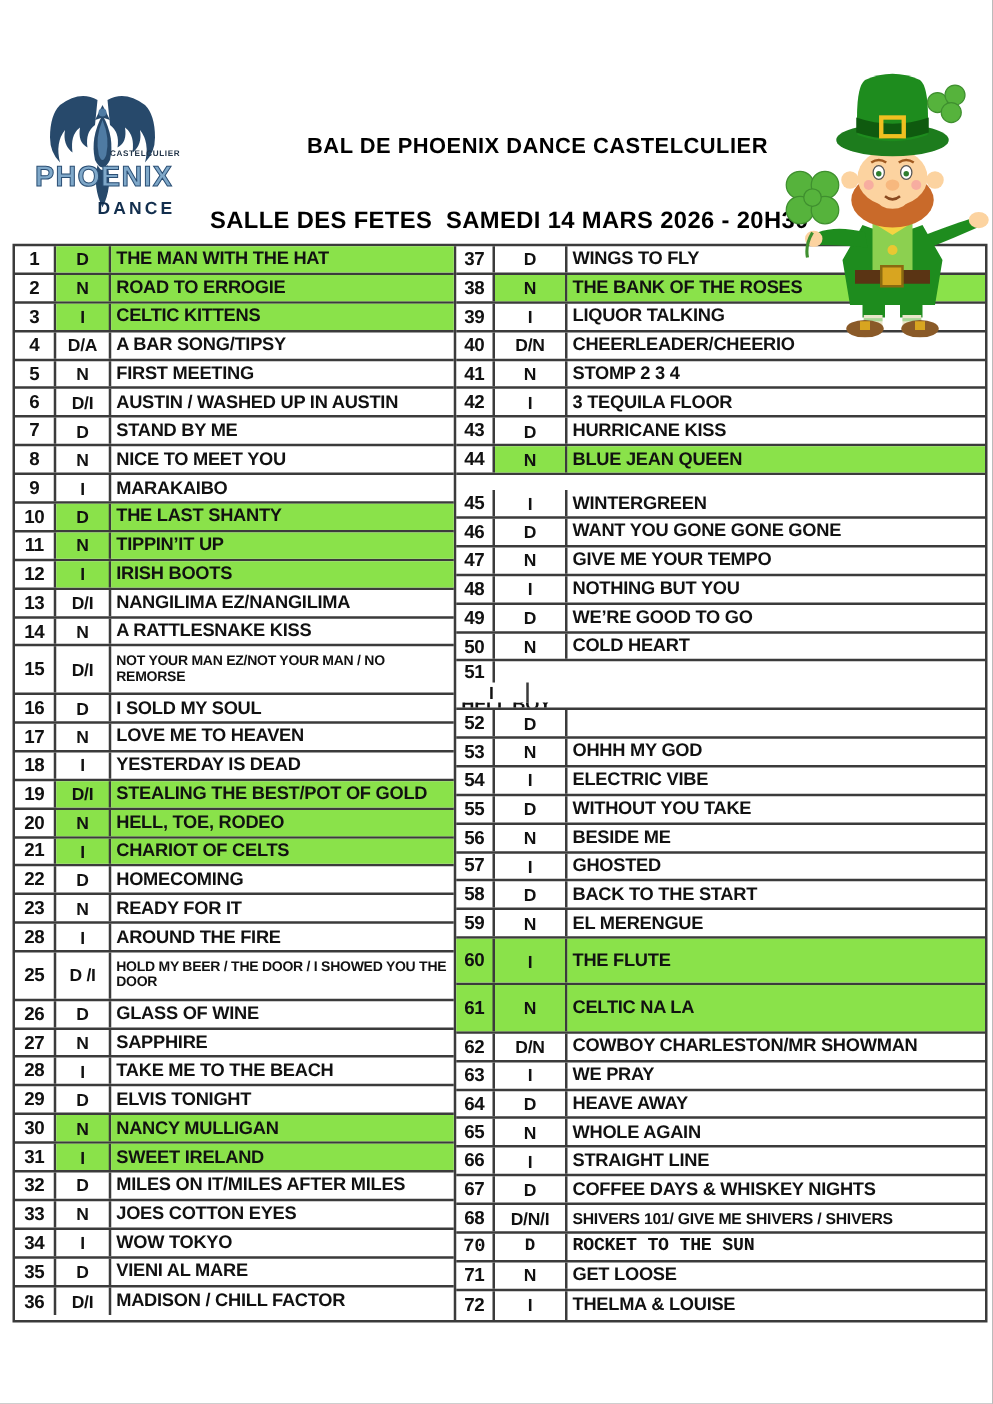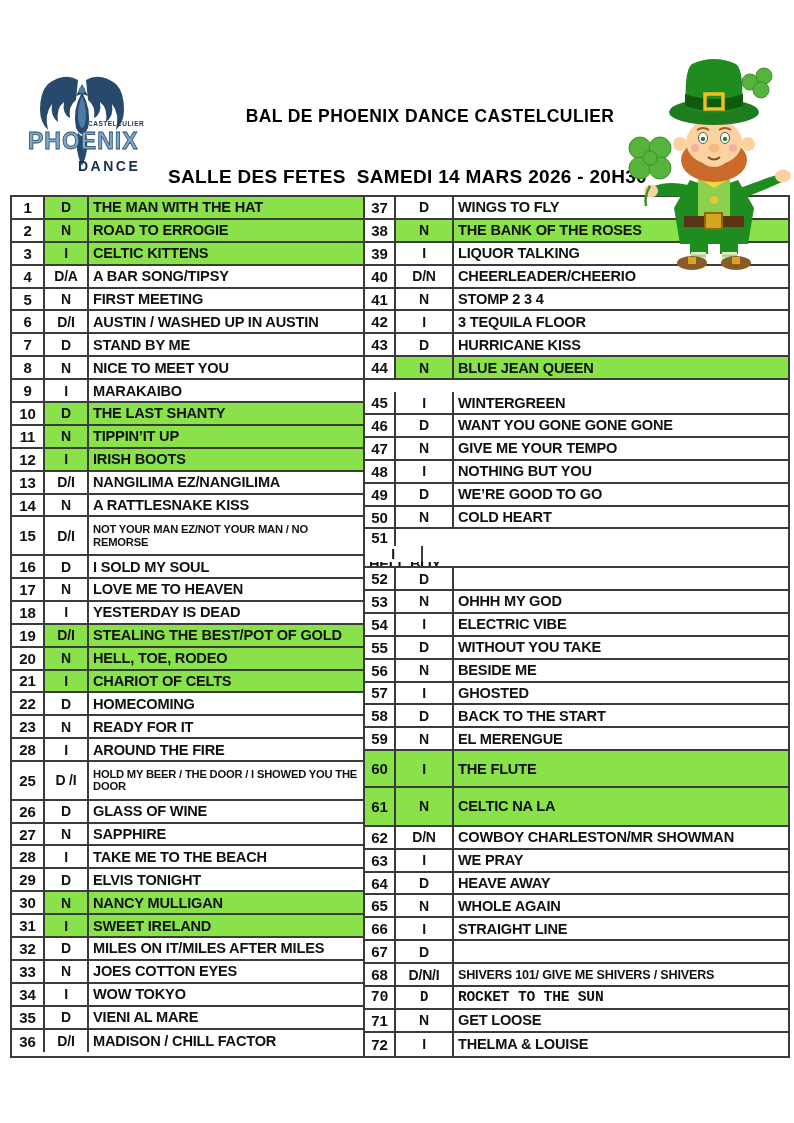--- a/index.html
+++ b/index.html
@@ -468,20 +468,21 @@
           <div class="cell c-title">WHOLE AGAIN</div>
         </div>
         <div class="t-row" style="height: 22.9px;">
           <div class="cell c-num">66</div>
           <div class="cell c-code">I</div>
           <div class="cell c-title">STRAIGHT LINE</div>
         </div>
         <div class="t-row" style="height: 22.9px;">
           <div class="cell c-num">67</div>
           <div class="cell c-code">D</div>
+          <div class="cell c-title">COFFEE DAYS &amp; WHISKEY NIGHTS</div>
         </div>
         <div class="t-row" style="height: 22.9px;">
           <div class="cell c-num">68</div>
           <div class="cell c-code">D/N/I</div>
           <div class="cell c-title mid">SHIVERS 101/ GIVE ME SHIVERS / SHIVERS</div>
         </div>
         <div class="t-row" style="height: 22.9px; font-family: Liberation Mono, monospace;">
           <div class="cell c-num">70</div>
           <div class="cell c-code">D</div>
           <div class="cell c-title">ROCKET TO THE SUN</div>

